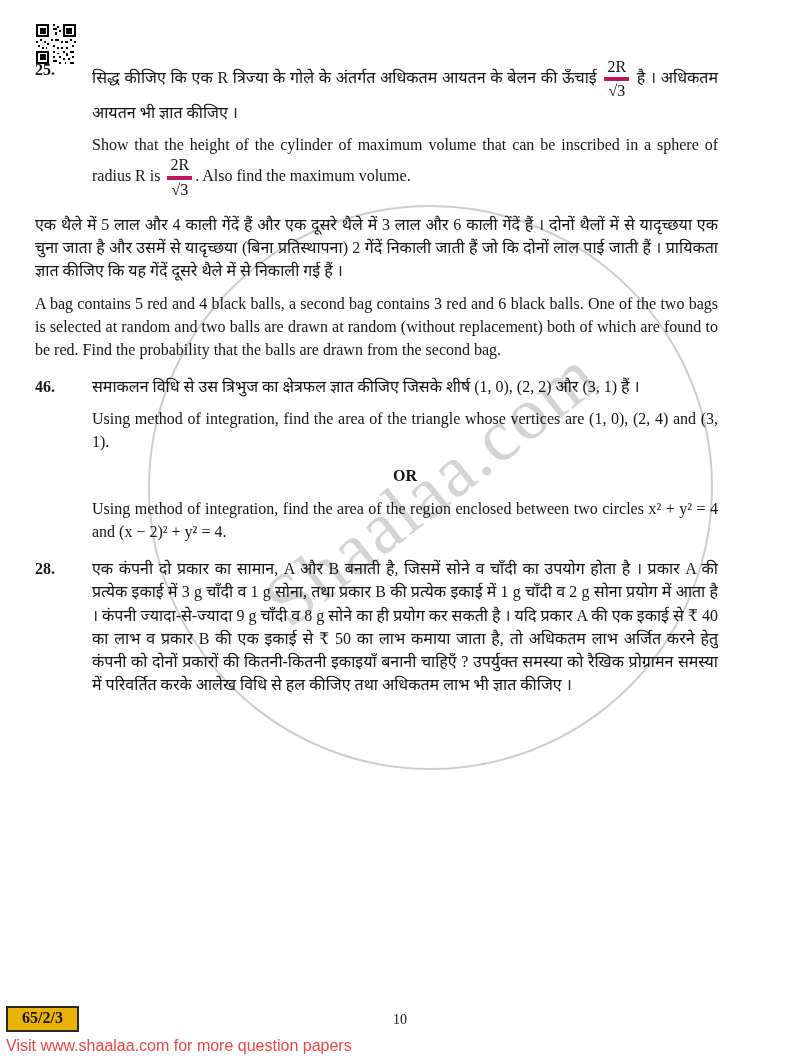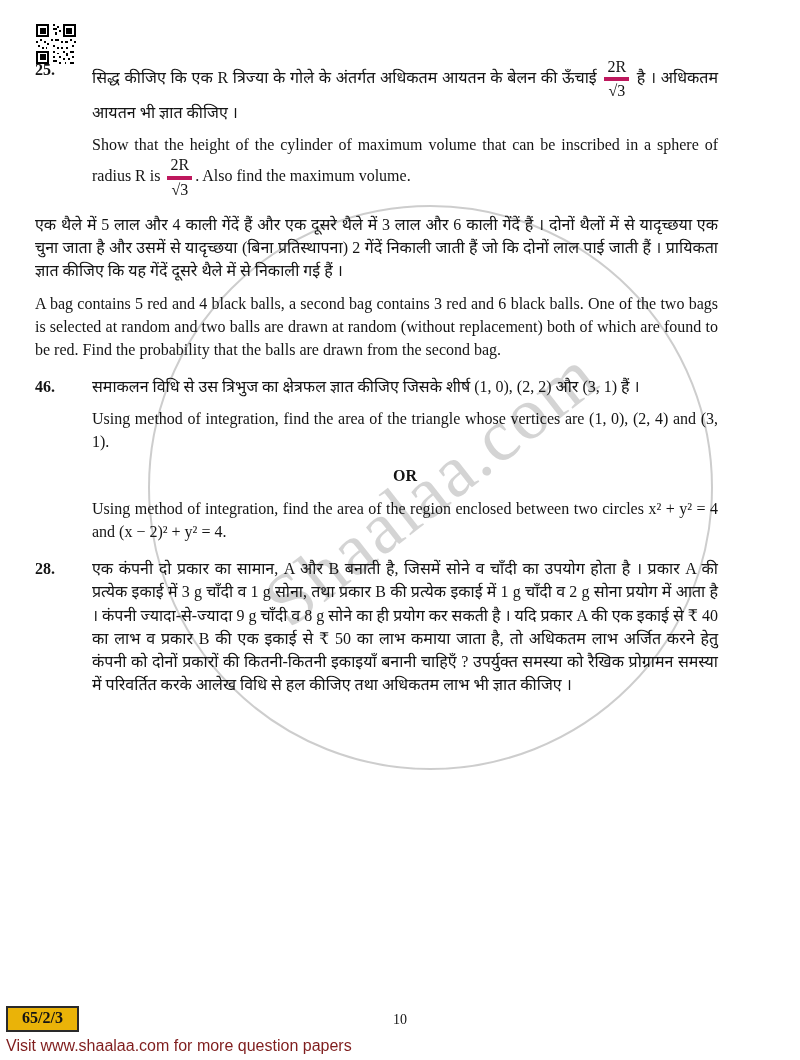--- a/index.html
+++ b/index.html
@@ -94,21 +94,21 @@
     z-index: 1;
     text-align: center;
     font-size: 14px;
   }
   .visit-line {
     position: absolute;
     left: 6px; bottom: 5px;
     z-index: 2;
     font-family: "Liberation Sans", "DejaVu Sans", sans-serif;
     font-size: 16px;
-    color: #7f1d1d;
+    color: #ef4444;
   }
 </style>
 </head>
 <body>
 
 <div class="page">
 
   <div class="watermark">
     <div class="wm-circle"></div>
     <div class="wm-text">Shaalaa.com</div>

